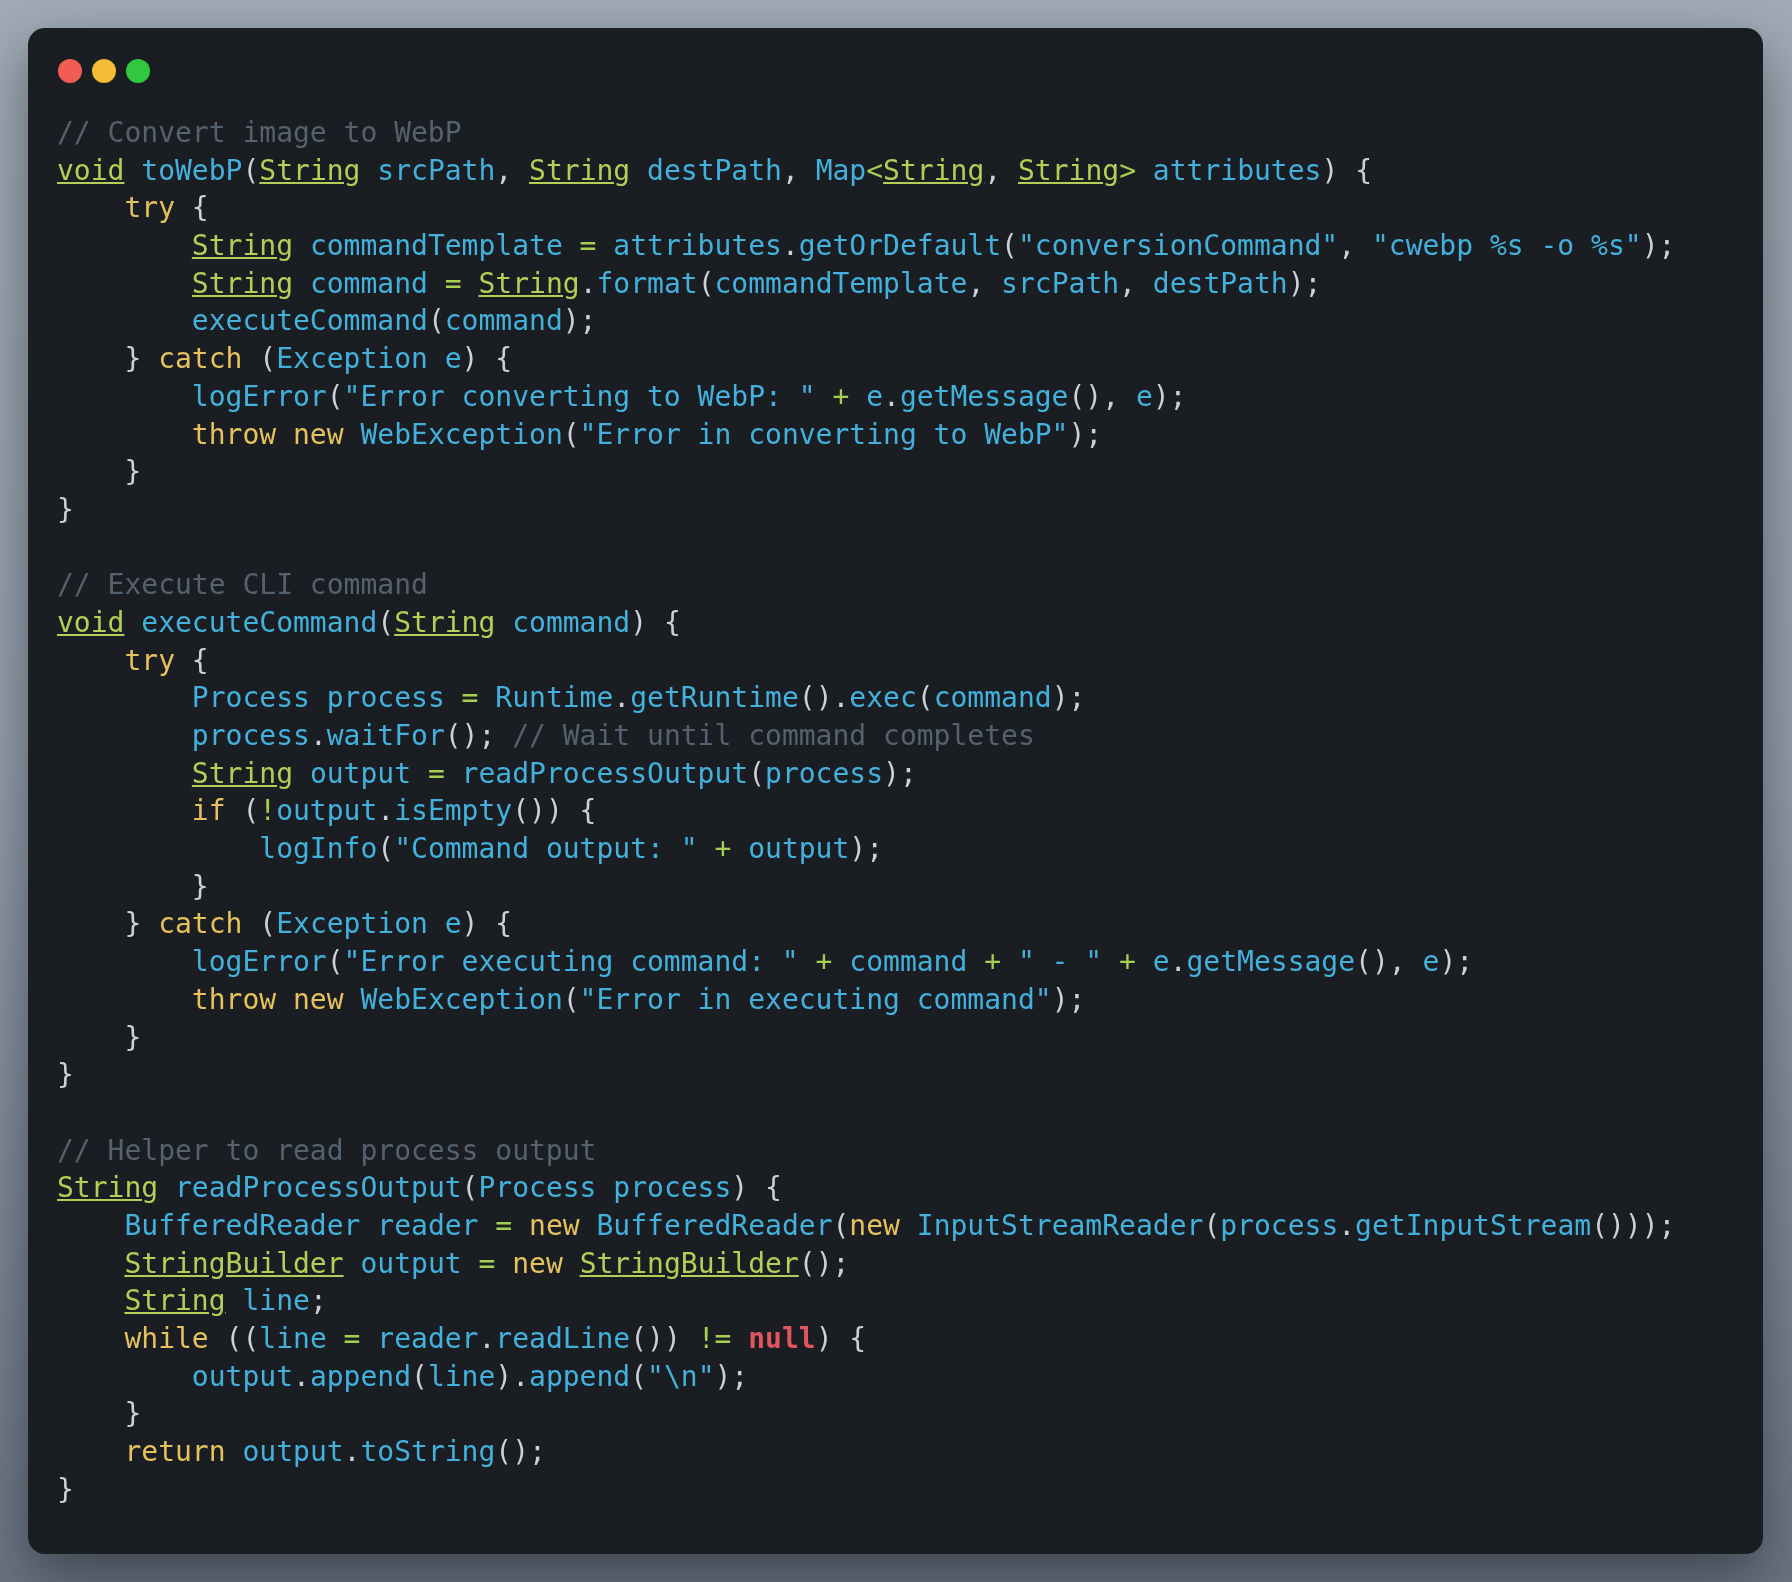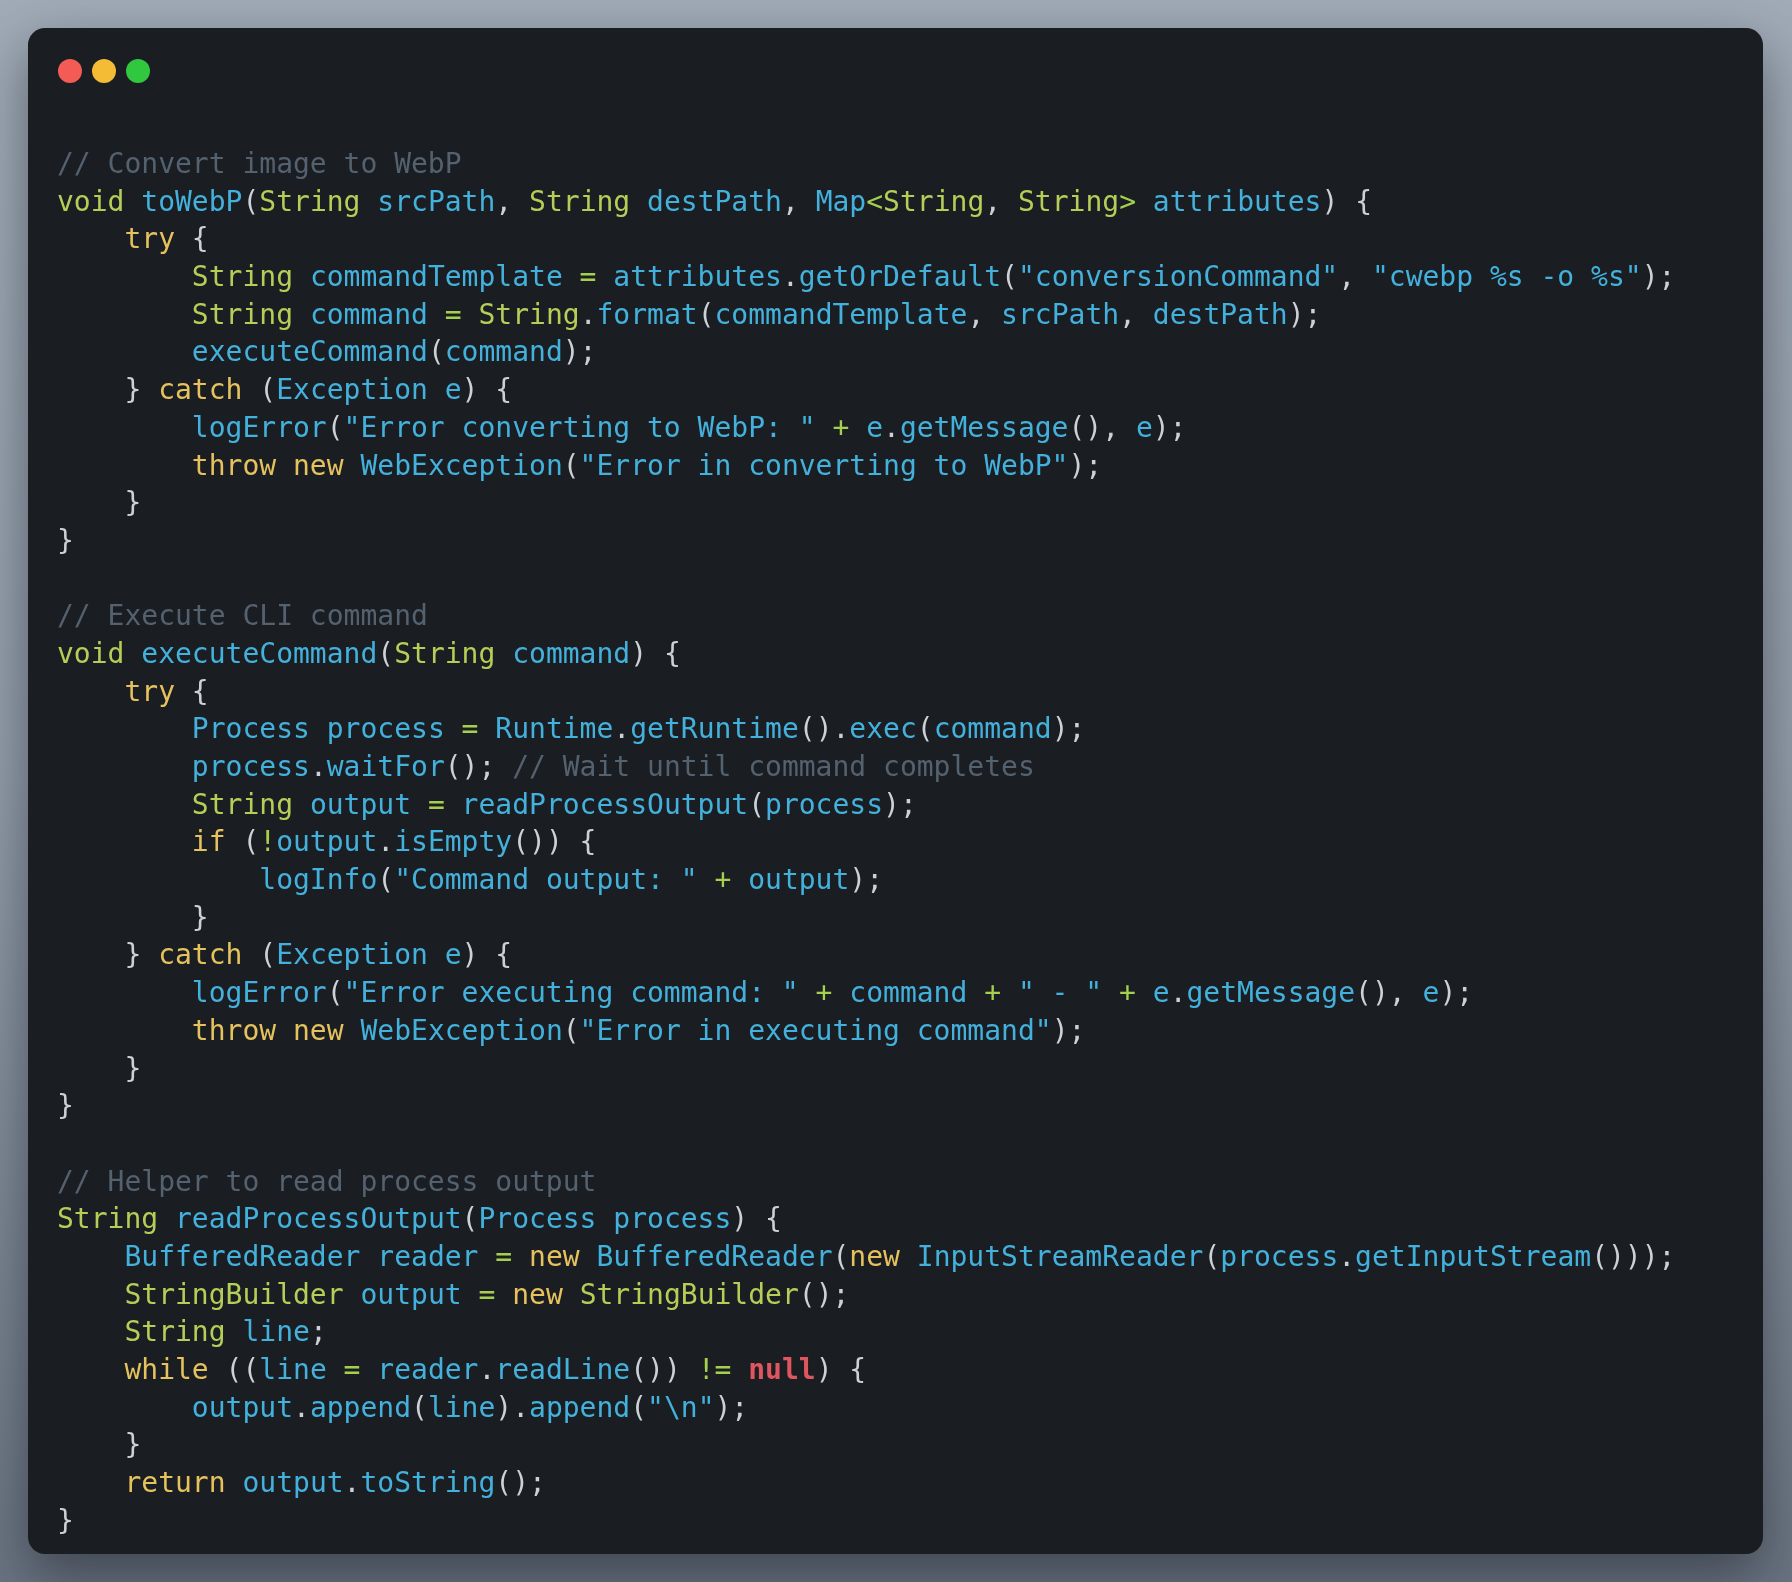--- a/index.html
+++ b/index.html
@@ -42,27 +42,26 @@
   }
   .code {
     position: absolute;
     left: 29px;
     top: 86px;
     right: 17px;
     font-size: 28px;
     line-height: 37.7px;
     white-space: pre;
     color: var(--tok-pln);
-    margin-top: 31px;
   }
   .line { height: 37.7px; }
   .tok-pln { color: var(--tok-pln); }
   .tok-com { color: var(--tok-com); }
   .tok-kw  { color: var(--tok-kw);  }
-  .tok-typ { color: var(--tok-typ); }
+  .tok-typ { color: var(--tok-typ); text-decoration: underline; }
   .tok-op  { color: var(--tok-op);  }
   .tok-id  { color: var(--tok-id);  }
   .tok-str { color: var(--tok-str); }
   .tok-nul { color: var(--tok-nul); font-weight: bold; }
 </style>
 </head>
 <body>
 
 <div class="backdrop">
   <div class="window" style="background: rgb(26, 29, 34);">

